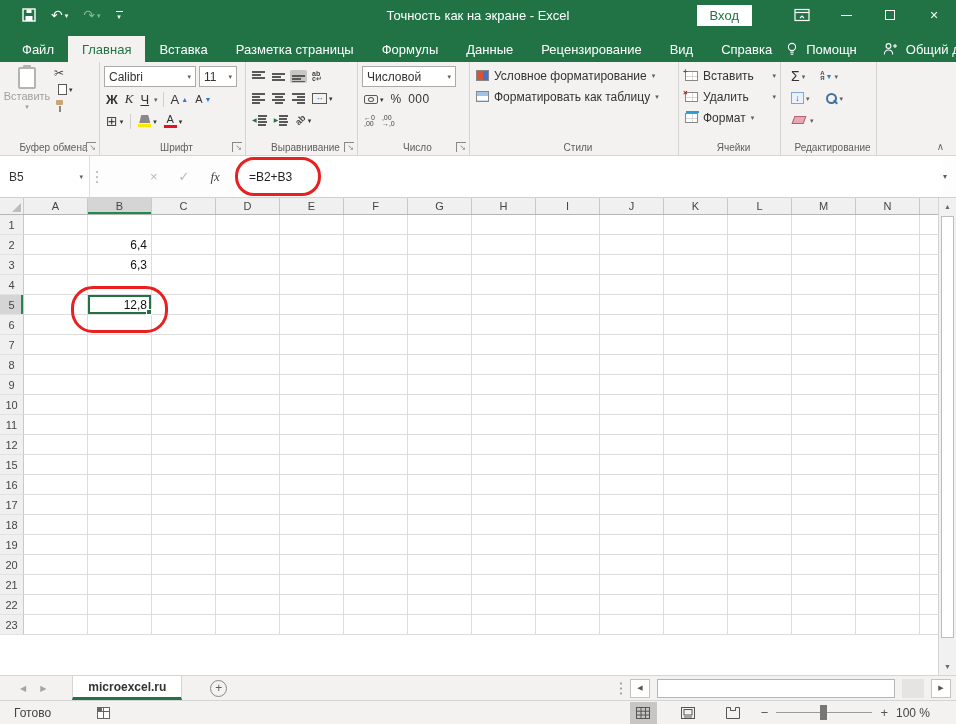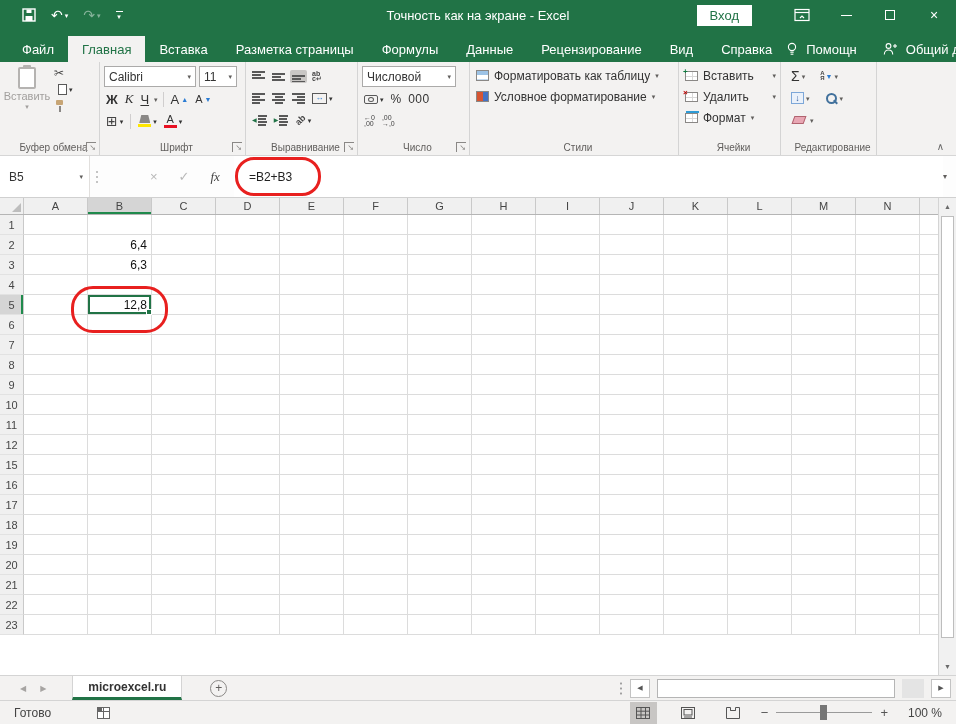--- a/index.html
+++ b/index.html
@@ -167,21 +167,21 @@
 .ready{margin-left:14px}
 .sheetico{width:13px;height:12px;border:1px solid #666;margin-left:46px;background:linear-gradient(#666,#666) 0 3px/13px 1px no-repeat,linear-gradient(#666,#666) 5px 0/1px 12px no-repeat,#fff;position:relative}
 .sheetico::after{content:"";position:absolute;left:0;top:0;width:4px;height:3px;background:#666}
 .statright{margin-left:auto;display:flex;align-items:center;padding-right:14px}
 .viewbtn{width:27px;height:22px;display:flex;align-items:center;justify-content:center}
 .viewbtn.active{background:#c8c6c4}
 .zoomwrap{display:flex;align-items:center;margin-left:14px;gap:8px;color:#555}
 .zminus,.zplus{font-size:13px;line-height:1;color:#555}
 .ztrack{width:96px;height:1px;background:#9a9a9a;position:relative}
 .zhandle{position:absolute;left:44px;top:-7px;width:7px;height:15px;background:#767676}
-.zoomtext{width:46px;text-align:right;color:#444;margin-left:8px}
+.zoomtext{width:46px;text-align:left;color:#444;margin-left:8px}
 
 
 .oval{position:absolute;border:3px solid #e8201f;border-radius:22px;z-index:40;pointer-events:none}
 .oval.formula{left:235px;top:157px;width:86px;height:39px;border-radius:19px}
 .oval.cellb5{left:71px;top:286px;width:97px;height:47px}
 
 svg{display:block}
 </style>
 </head>
 <body>
@@ -421,27 +421,27 @@
             <span>→,0</span>
           </span>
         </span>
     </div>
     <span class="glabel">Число</span>
     <span class="launcher">↘</span>
   </div>
 
   <div class="group g-styles">
     <div class="strow">
+      <span class="stico st1"></span>
+      <span class="sttxt">Условное форматирование</span>
+      <span class="caret" style="color:#605e5c">▾</span>
+    </div>
+    <div class="strow">
       <span class="stico st2"></span>
       <span class="sttxt">Форматировать как таблицу</span>
-      <span class="caret" style="color:#605e5c">▾</span>
-    </div>
-    <div class="strow">
-      <span class="stico st1"></span>
-      <span class="sttxt">Условное форматирование</span>
       <span class="caret" style="color:#605e5c">▾</span>
     </div>
     <span class="glabel">Стили</span>
   </div>
 
   <div class="group g-cells">
     <div class="strow">
       <span class="cico">
           <span class="cmark g">+</span>
         </span>

